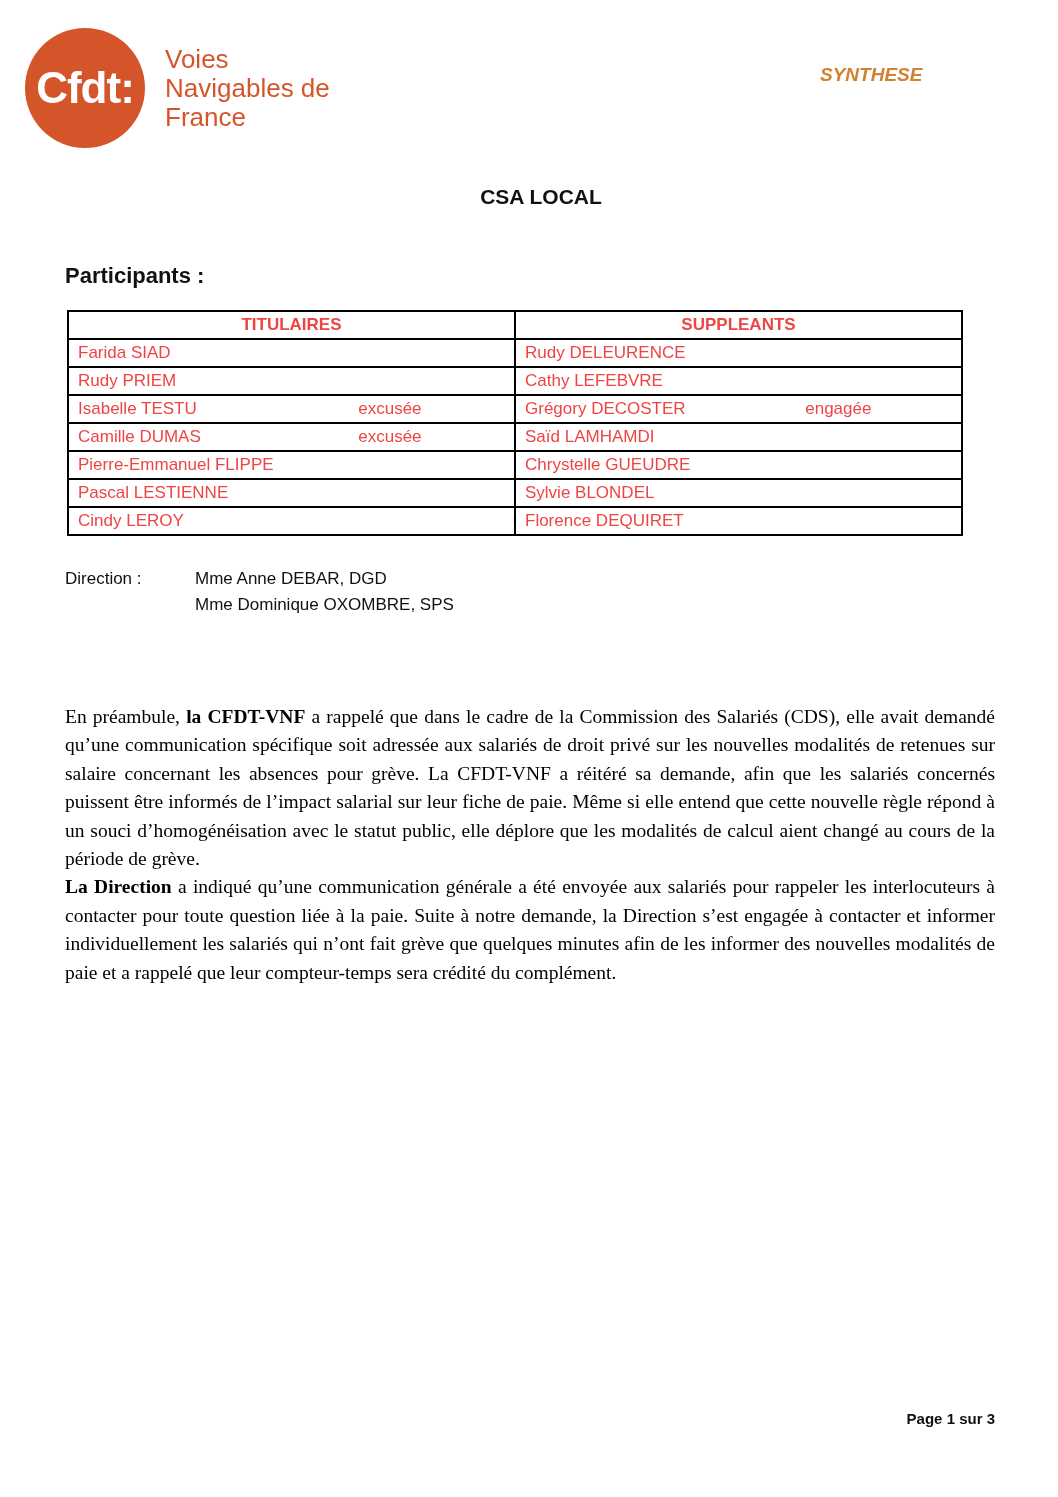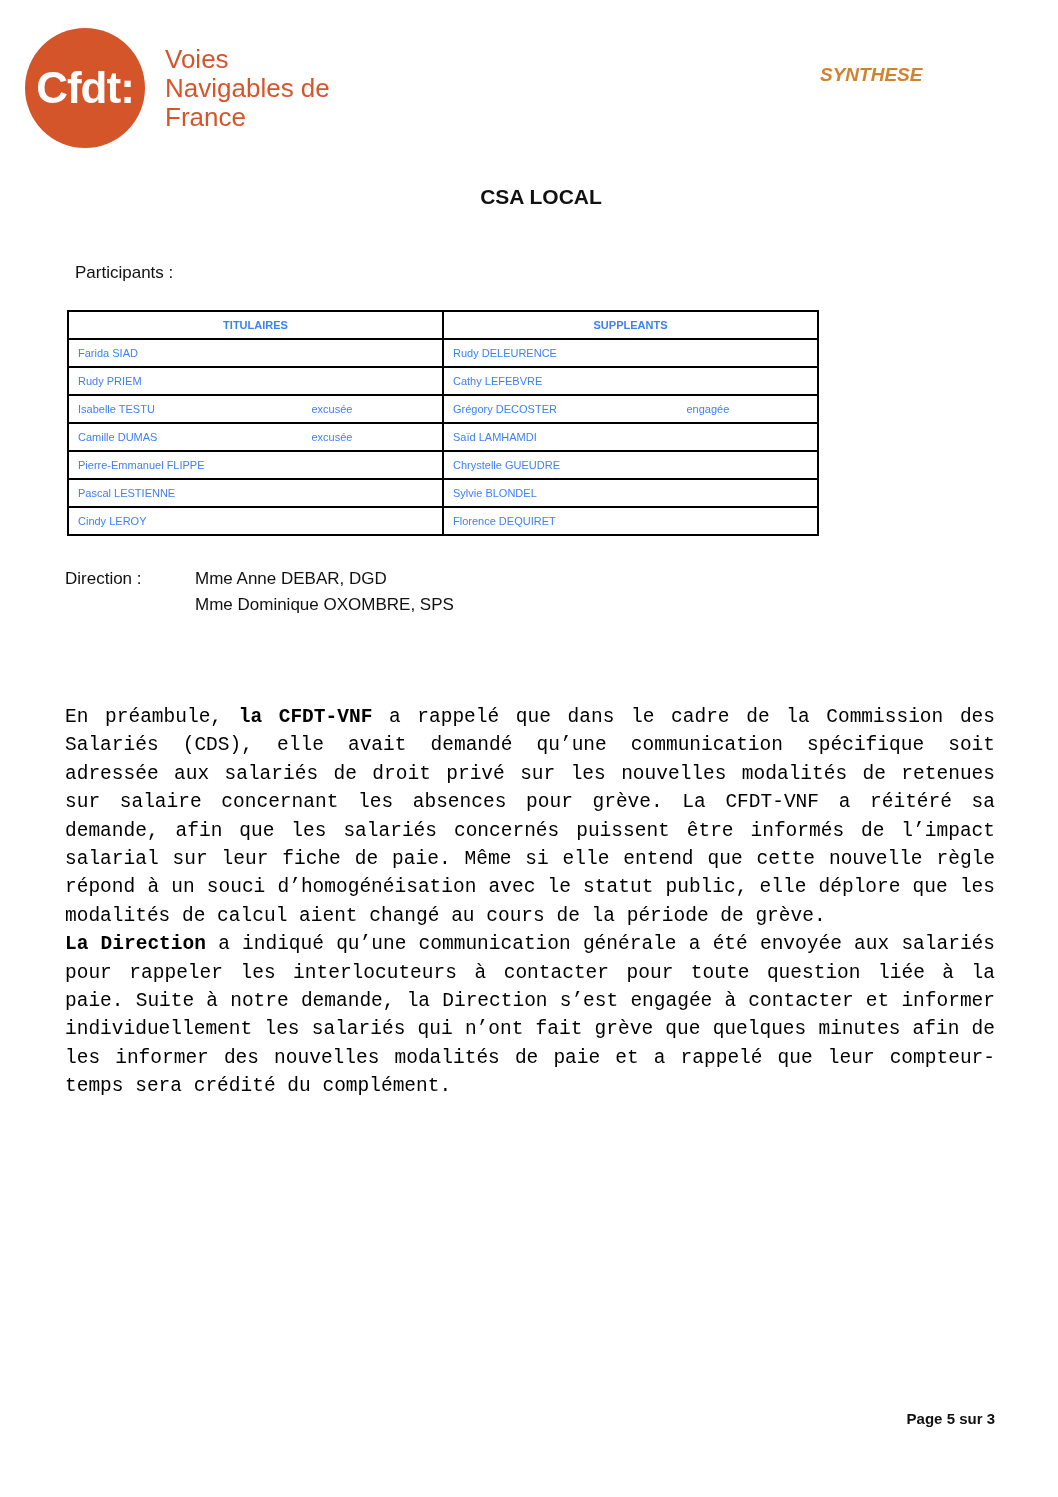--- a/index.html
+++ b/index.html
@@ -44,27 +44,27 @@
   
   .doc-title{
     position:absolute;top:181px;left:12px;width:1058px;
     text-align:center;font-weight:bold;font-size:21px;line-height:31px;
     color:#111;
   }
 
   
   .participants-label{
     position:absolute;top:263px;left:65px;
-    font-weight:normal;font-size:17px;color:#111;margin-left:10px;
+    font-weight:bold;font-size:22px;color:#111;
   }
   table.participants{
     position:absolute;top:310px;left:67px;
-    width:752px;border-collapse:collapse;
+    width:896px;border-collapse:collapse;
     table-layout:fixed;
-    font-size:11px;color:#3b82f6;
+    font-size:17px;color:#ef4444;
   }
   table.participants th,
   table.participants td{
     border:2px solid #000;
     height:28px;
     padding:0 0 0 9px;
     vertical-align:middle;
     position:relative;
   }
   table.participants th{
@@ -78,21 +78,21 @@
   .direction{
     position:absolute;top:566px;left:65px;
     display:flex;font-size:17px;color:#111;
   }
   .direction-label{width:130px;line-height:26px;}
   .direction-members .direction-member{line-height:26px;}
 
   
   .body-text-block{
     position:absolute;top:703px;left:65px;width:930px;
-    font-family:Liberation Mono, monospace;
+    font-family:Liberation Serif, serif;
     font-size:19.5px;line-height:28.4px;
     text-align:justify;color:#000;
   }
   .body-text-block p{margin:0;}
   .body-text-block .b{font-weight:bold;}
 
   
   .page-footer{
     position:absolute;top:1410px;right:63px;
     font-size:15px;font-weight:bold;color:#111;
@@ -166,15 +166,15 @@
         <div class="direction-member">Mme Anne DEBAR, DGD</div>
         <div class="direction-member">Mme Dominique OXOMBRE, SPS</div>
       </div>
   </div>
 
   <div class="body-text-block">
     <p><span>En préambule, </span><span class="b">la CFDT-VNF</span><span> a rappelé que dans le cadre de la Commission des Salariés (CDS), elle avait demandé qu’une communication spécifique soit adressée aux salariés de droit privé sur les nouvelles modalités de retenues sur salaire concernant les absences pour grève. La CFDT-VNF a réitéré sa demande, afin que les salariés concernés puissent être informés de l’impact salarial sur leur fiche de paie. Même si elle entend que cette nouvelle règle répond à un souci d’homogénéisation avec le statut public, elle déplore que les modalités de calcul aient changé au cours de la période de grève.</span></p>
     <p><span class="b">La Direction</span><span> a indiqué qu’une communication générale a été envoyée aux salariés pour rappeler les interlocuteurs à contacter pour toute question liée à la paie. Suite à notre demande, la Direction s’est engagée à contacter et informer individuellement les salariés qui n’ont fait grève que quelques minutes afin de les informer des nouvelles modalités de paie et a rappelé que leur compteur-temps sera crédité du complément.</span></p>
   </div>
 
-  <div class="page-footer">Page 5 sur 3</div>
+  <div class="page-footer">Page 1 sur 3</div>
 
 </div>
 
 </body></html>

